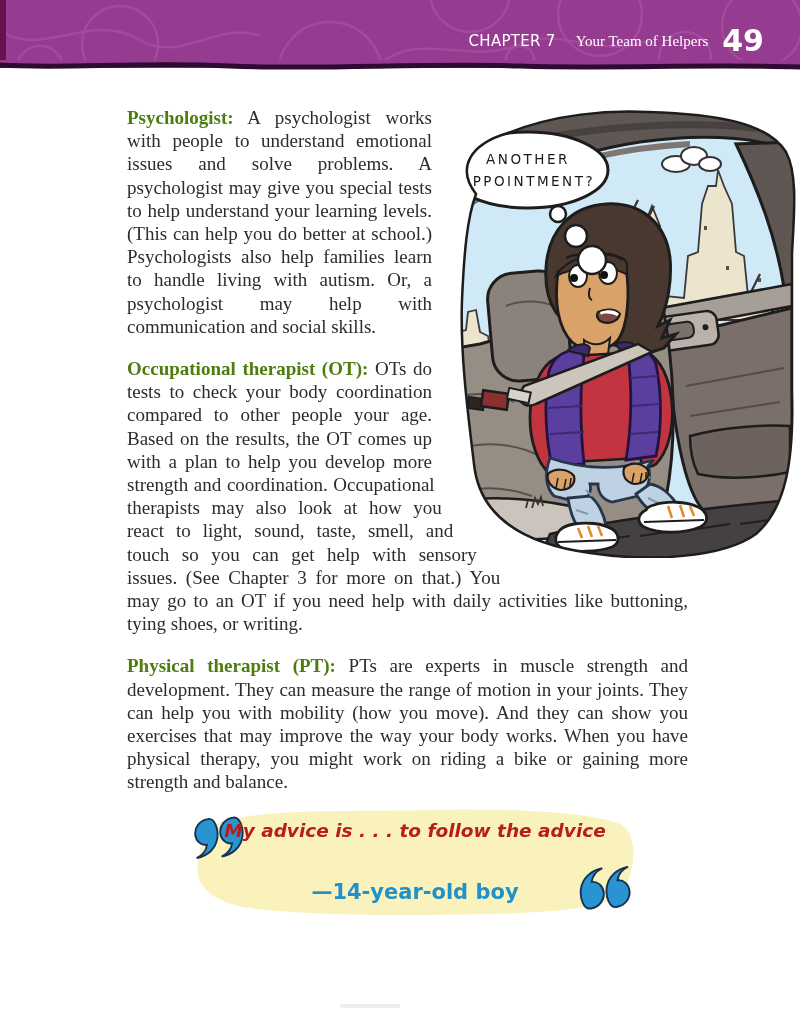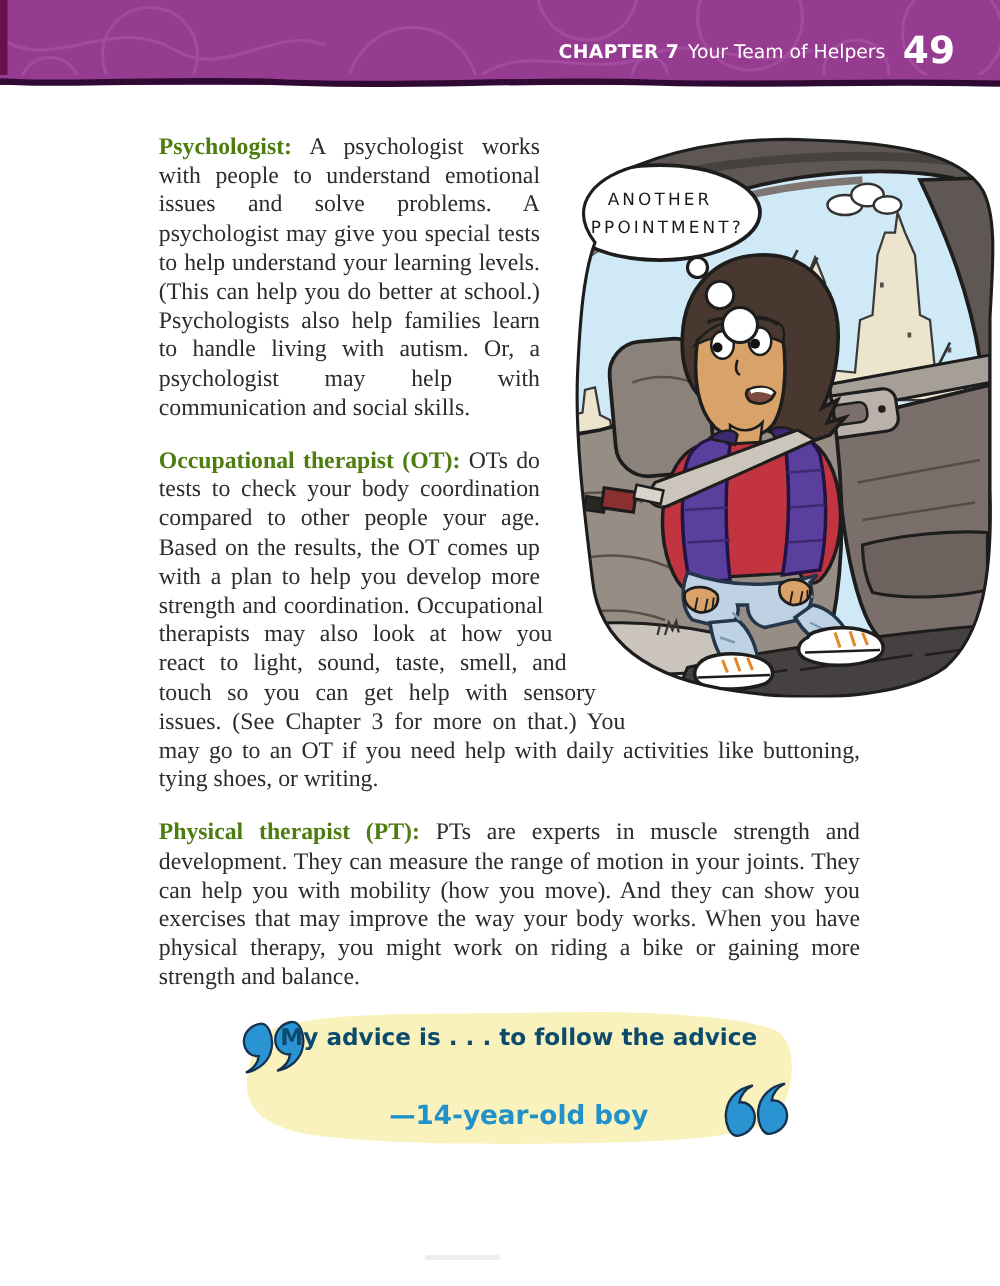--- a/index.html
+++ b/index.html
@@ -16,22 +16,22 @@
     background:#963c90;
   }
   .header-band .swirls{position:absolute;left:0;top:0;}
   .header-text{
     position:absolute;right:36px;top:0;height:68px;
     display:flex;align-items:center;
     font-family:"DejaVu Sans", sans-serif;
     color:#ffffff;white-space:nowrap;
     padding-top:14px;box-sizing:border-box;
   }
-  .chapter-label{font-weight:bold;font-size:15px;letter-spacing:.3px;}
-  .chapter-title{font-size:15px;margin-left:7px;font-weight:normal;}
+  .chapter-label{font-weight:normal;font-size:15px;letter-spacing:.3px;}
+  .chapter-title{font-size:15px;margin-left:20px;font-weight:normal;font-family:Liberation Serif, serif;}
   .page-number{font-size:30px;font-weight:bold;margin-left:14px;line-height:1;text-align:right;}
   .header-wave{position:absolute;left:0;top:60px;width:800px;height:20px;}
   
   .content{
     position:absolute;left:127px;top:106px;width:561px;
     font-size:19px;line-height:23.2px;color:#2e2c2b;
     text-align:justify;
   }
   .content p{margin:0 0 19px 0;}
   .lead{color:#4d7c0f;font-weight:bold;}
@@ -42,21 +42,21 @@
   }
   
   .illustration{position:absolute;left:440px;top:106px;width:358px;height:452px;}
   .bubble-text{font-family:"DejaVu Sans", sans-serif;letter-spacing:2.5px;fill:#1a1a1a;}
   
   .quote-box{position:absolute;left:190px;top:804px;width:450px;height:116px;}
   .quote-bg{position:absolute;left:0;top:0;}
   .quote-line{
     position:absolute;left:0;width:450px;text-align:center;
     font-family:"DejaVu Sans", sans-serif;font-weight:bold;
-    font-size:18.5px;color:#0c4a6e;
+    font-size:18.5px;color:#b91c1c;font-style:italic;
   }
   .quote-line.l1{top:16px;}
   .quote-line.l2{top:44px;}
   .quote-attr{
     position:absolute;left:0;top:76px;width:450px;text-align:center;
     font-family:"DejaVu Sans", sans-serif;font-weight:bold;
     font-size:21px;color:#2191c9;
   }
   .open-quote{position:absolute;left:3px;top:12px;}
   .close-quote{position:absolute;left:384px;top:62px;}

